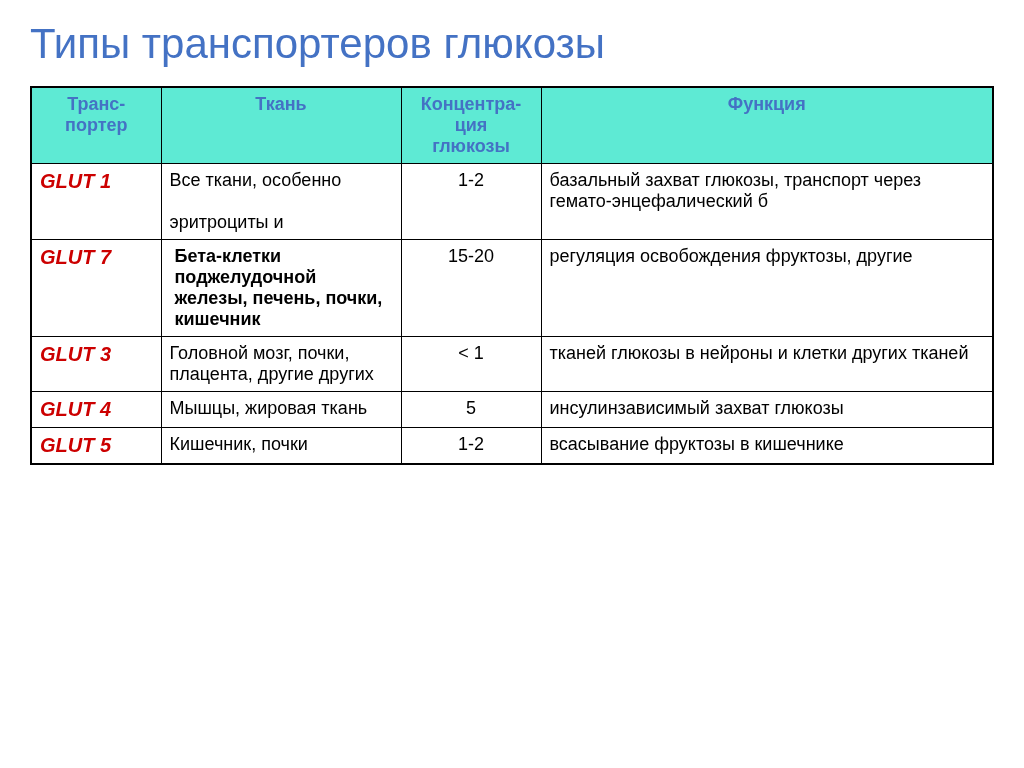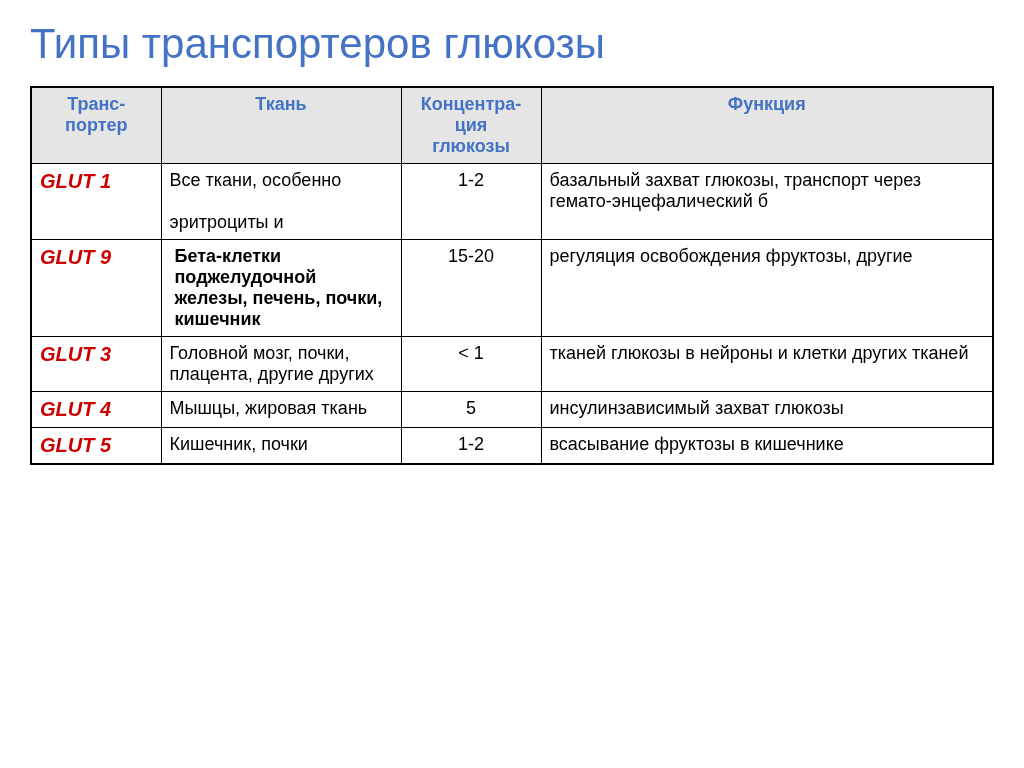--- a/index.html
+++ b/index.html
@@ -32,21 +32,21 @@
 
     .main-table th,
     .main-table td {
       border: 1.5px solid #000;
       padding: 6px 8px;
       vertical-align: top;
       font-size: 18px;
     }
 
     .header-row th {
-      background-color: #e5e5e5;
+      background-color: #5eead4;
       color: #4472C4;
       font-weight: bold;
       text-align: center;
       font-size: 18px;
     }
 
     .col-transporter {
       width: 130px;
     }
 
@@ -102,21 +102,21 @@
   <tbody id="table-body">
   <tr>
         <td><span class="glut-label">GLUT 1</span></td>
         <td style="white-space: pre-line;">Все ткани, особенно
 
 эритроциты и</td>
         <td style="text-align: center;">1-2</td>
         <td>базальный захват глюкозы, транспорт через гемато-энцефалический б</td>
       </tr>
       <tr>
-        <td><span class="glut-label">GLUT 9</span></td>
+        <td><span class="glut-label">GLUT 7</span></td>
         <td style="font-weight: bold; white-space: pre-line; padding-left: 13px;">Бета-клетки поджелудочной железы, печень, почки, кишечник</td>
         <td style="text-align: center;">15-20</td>
         <td>регуляция освобождения фруктозы, другие</td>
       </tr>
       <tr>
         <td><span class="glut-label">GLUT 3</span></td>
         <td style="white-space: pre-line;">Головной мозг, почки, плацента, другие других</td>
         <td style="text-align: center;">&lt; 1</td>
         <td>тканей глюкозы в нейроны и клетки других тканей</td>
       </tr>

